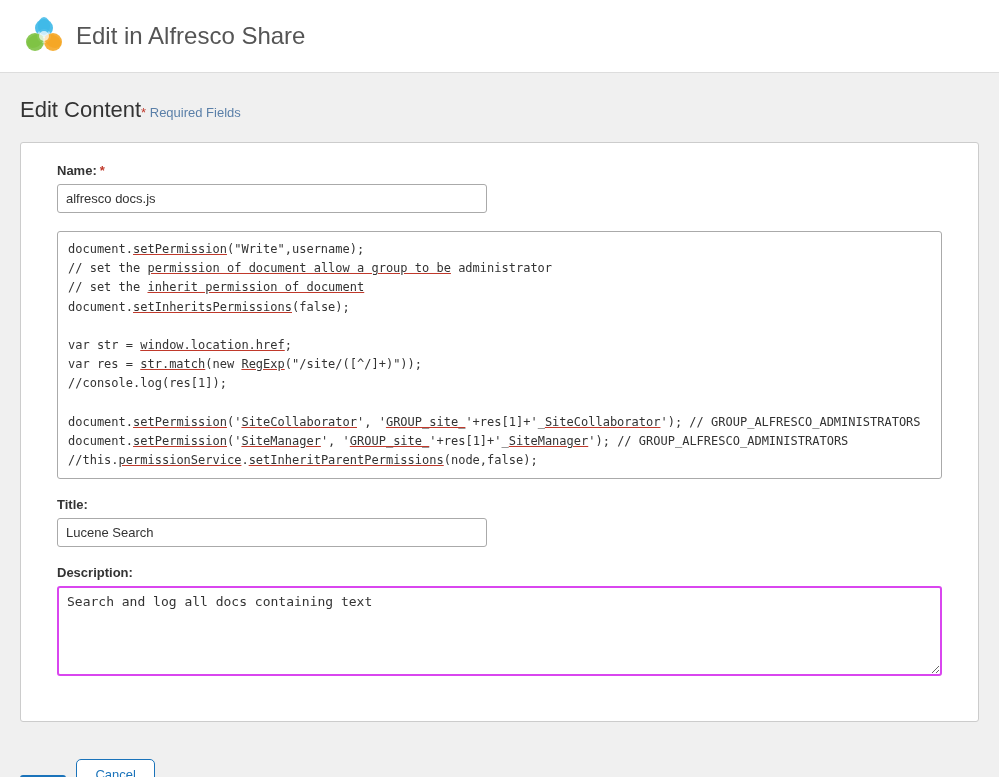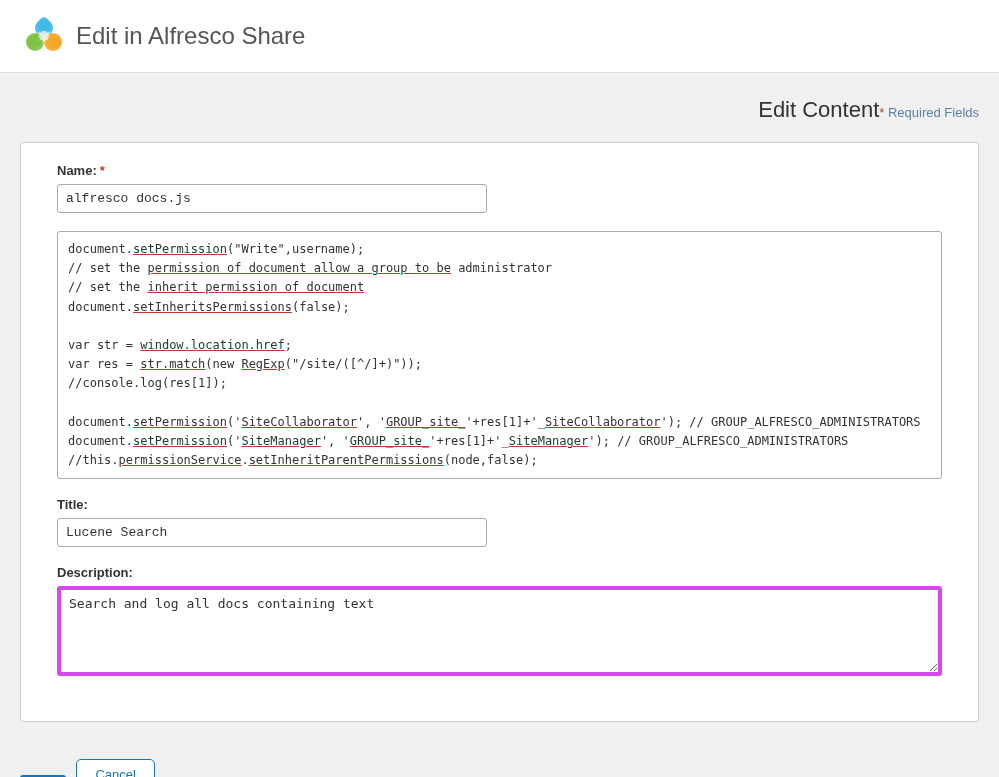--- a/index.html
+++ b/index.html
@@ -80,21 +80,20 @@
     }
 
     .text-input {
       width: 430px;
       padding: 6px 8px;
       border: 1px solid #aaa;
       border-radius: 3px;
       font-size: 13px;
       color: #333;
       outline: none;
-      font-family: Liberation Mono, monospace;
     }
 
     
     .code-display {
       width: 100%;
       min-height: 240px;
       padding: 8px 10px;
       border: 1px solid #aaa;
       border-radius: 3px;
       font-size: 12px;
@@ -125,21 +124,21 @@
     .underline-red {
       text-decoration: underline;
       text-decoration-color: #c0392b;
     }
 
     
     .desc-textarea {
       width: 100%;
       height: 90px;
       padding: 6px 8px;
-      border: 4px solid #d946ef;
+      border: 2px solid #d946ef;
       border-radius: 3px;
       font-size: 13px;
       color: #333;
       resize: vertical;
       outline: none;
     }
 
     
     .button-row {
       margin-top: 20px;
@@ -184,21 +183,21 @@
     <ellipse cx="24" cy="14" rx="6" ry="9" fill="#3db8e8" opacity="0.85" transform="rotate(0 24 24)"></ellipse>
     <ellipse cx="24" cy="14" rx="6" ry="9" fill="#f5a623" opacity="0.85" transform="rotate(120 24 24)"></ellipse>
     <ellipse cx="24" cy="14" rx="6" ry="9" fill="#7dc242" opacity="0.85" transform="rotate(240 24 24)"></ellipse>
     <circle cx="24" cy="24" r="5" fill="#fff" opacity="0.7"></circle>
   </svg>
   <h1 class="header-title">Edit in Alfresco Share</h1>
 </div>
 
 <div class="main">
 
-  <div style="display:flex; justify-content:flex-end; align-items:baseline; margin-bottom:10px;">
+  <div style="display:flex; justify-content:flex-start; align-items:baseline; margin-bottom:10px;">
     <h2 class="page-title">Edit Content</h2>
     <div class="required-note">
       <span class="asterisk">* </span><span class="text">Required Fields</span>
     </div>
   </div>
 
   <div class="form-panel">
 
     <div class="field-group">
       <label class="field-label">

